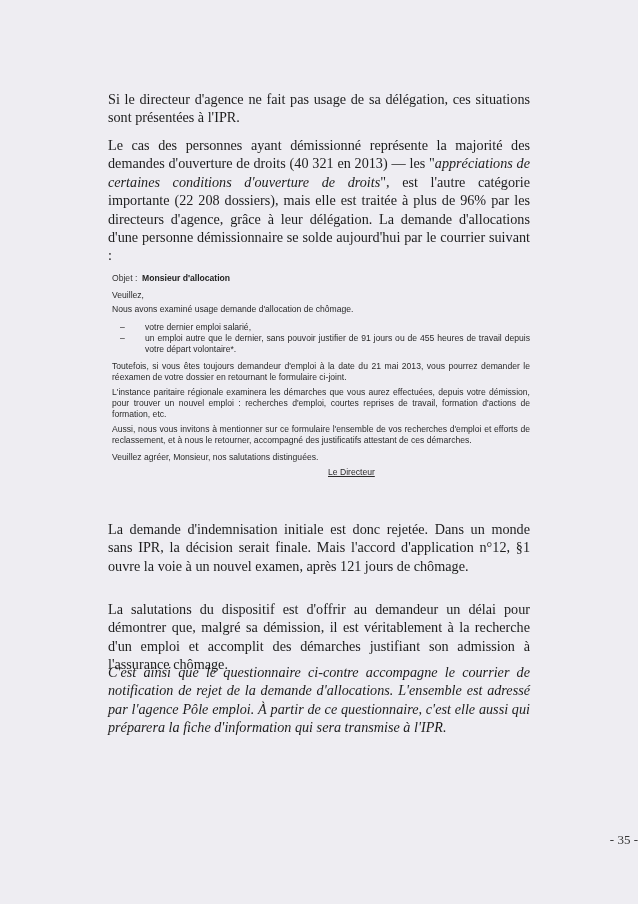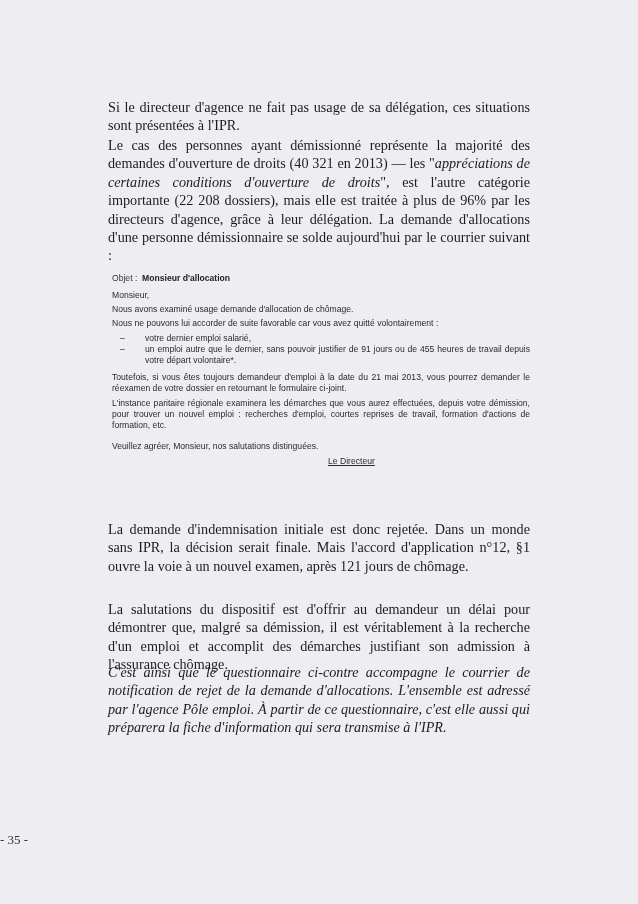--- a/index.html
+++ b/index.html
@@ -63,56 +63,56 @@
     .letter .sign {
       padding-left: 216px;
       margin-top: 4px;
       text-decoration: underline;
     }
 
     .page-number {
       position: absolute;
       left: 0; width: 638px;
       top: 832px;
-      text-align: left;
+      text-align: right;
       font-family: "Liberation Serif", "DejaVu Serif", serif;
       font-size: 13px;
       color: #333;
     }
   </style>
 </head>
 <body>
 
 <div class="page">
 
-  <p class="para" style="top:90px;margin-top:8px;">Si le directeur d'agence ne fait pas usage de sa délégation, ces situations sont présentées à l'IPR.</p>
+  <p class="para" style="top:90px;">Si le directeur d'agence ne fait pas usage de sa délégation, ces situations sont présentées à l'IPR.</p>
 
   <p class="para" style="top:136px;"><span>Le cas des personnes ayant démissionné représente la majorité des demandes d'ouverture de droits (40 321 en 2013) — les "</span><span class="it">appréciations de certaines conditions d'ouverture de droits</span><span>", est l'autre catégorie importante (22 208 dossiers), mais elle est traitée à plus de 96% par les directeurs d'agence, grâce à leur délégation. La demande d'allocations d'une personne démissionnaire se solde aujourd'hui par le courrier suivant :</span></p>
 
   <div class="letter">
     <p class="line">
       <span class="obj-label">Objet :</span>&nbsp;
       <span class="obj-value">Monsieur d'allocation</span>
     </p>
     <div class="gap"></div>
-    <p class="line">Monsieur,</p>
+    <p class="line">Veuillez,</p>
     <div style="height:3px"></div>
     <p class="line">Nous avons examiné usage demande d'allocation de chômage.</p>
     <div style="height:3px"></div>
-    <p class="line">Nous ne pouvons lui accorder de suite favorable car vous avez quitté volontairement :</p>
     <div style="height:4px"></div>
     <ul class="list">
       <li><span class="dash">–</span><span>votre dernier emploi salarié,</span></li>
       <li class="wrap"><span class="dash">–</span><span>un emploi autre que le dernier, sans pouvoir justifier de 91 jours ou de 455 heures de travail depuis votre départ volontaire*.</span></li>
     </ul>
     <div class="gap"></div>
     <p class="line wrap">Toutefois, si vous êtes toujours demandeur d'emploi à la date du 21 mai 2013, vous pourrez demander le réexamen de votre dossier en retournant le formulaire ci-joint.</p>
     <div style="height:4px"></div>
     <p class="line wrap">L'instance paritaire régionale examinera les démarches que vous aurez effectuées, depuis votre démission, pour trouver un nouvel emploi : recherches d'emploi, courtes reprises de travail, formation d'actions de formation, etc.</p>
     <div style="height:4px"></div>
+    <p class="line wrap">Aussi, nous vous invitons à mentionner sur ce formulaire l'ensemble de vos recherches d'emploi et efforts de reclassement, et à nous le retourner, accompagné des justificatifs attestant de ces démarches.</p>
     <div class="gap"></div>
     <p class="line">Veuillez agréer, Monsieur, nos salutations distinguées.</p>
     <p class="line sign">Le Directeur</p>
   </div>
 
   <p class="para" style="top:520px;">La demande d'indemnisation initiale est donc rejetée. Dans un monde sans IPR, la décision serait finale. Mais l'accord d'application n°12, §1 ouvre la voie à un nouvel examen, après 121 jours de chômage.</p>
 
   <p class="para" style="top:600px;">La salutations du dispositif est d'offrir au demandeur un délai pour démontrer que, malgré sa démission, il est véritablement à la recherche d'un emploi et accomplit des démarches justifiant son admission à l'assurance chômage.</p>
 
   <p class="para" style="top:663px;font-style:italic;">C'est ainsi que le questionnaire ci-contre accompagne le courrier de notification de rejet de la demande d'allocations. L'ensemble est adressé par l'agence Pôle emploi. À partir de ce questionnaire, c'est elle aussi qui préparera la fiche d'information qui sera transmise à l'IPR.</p>

